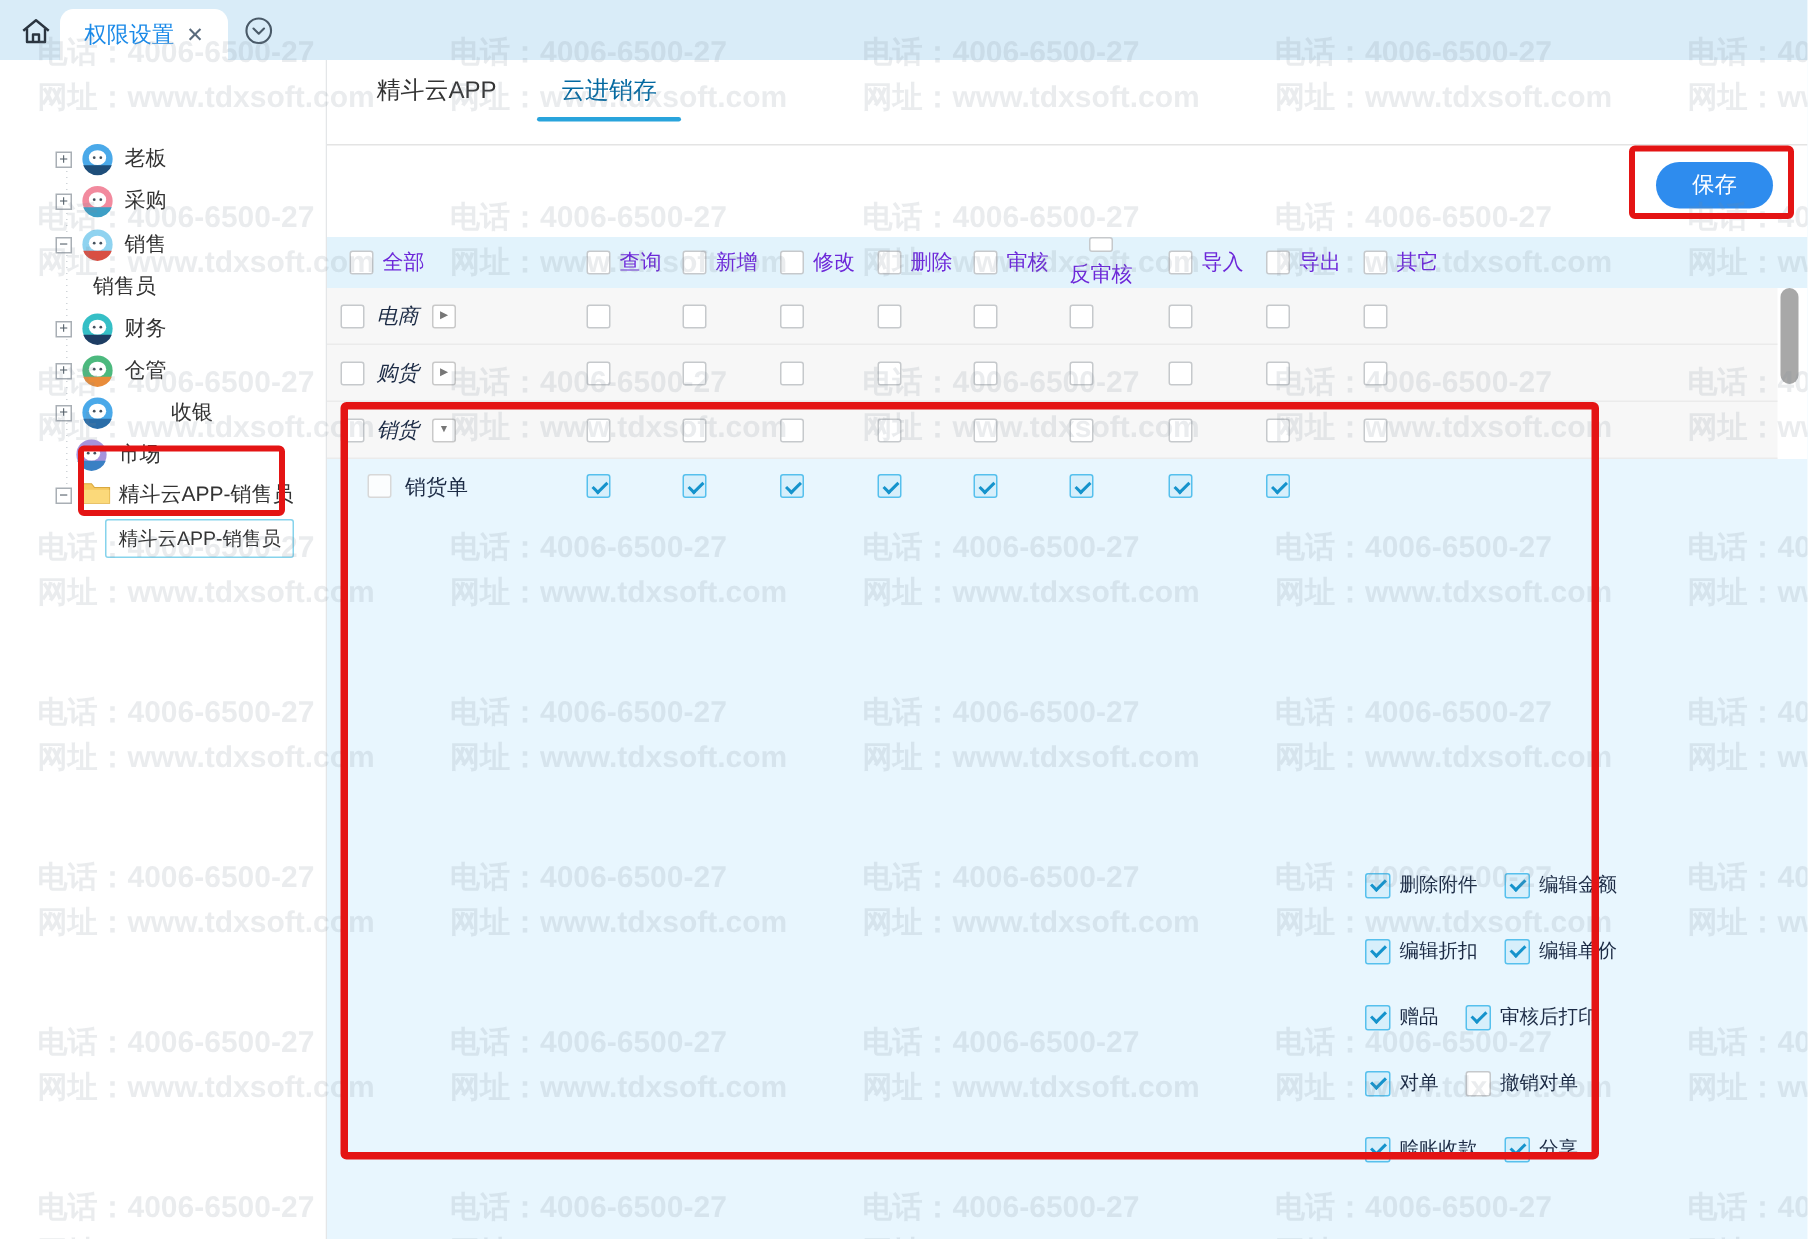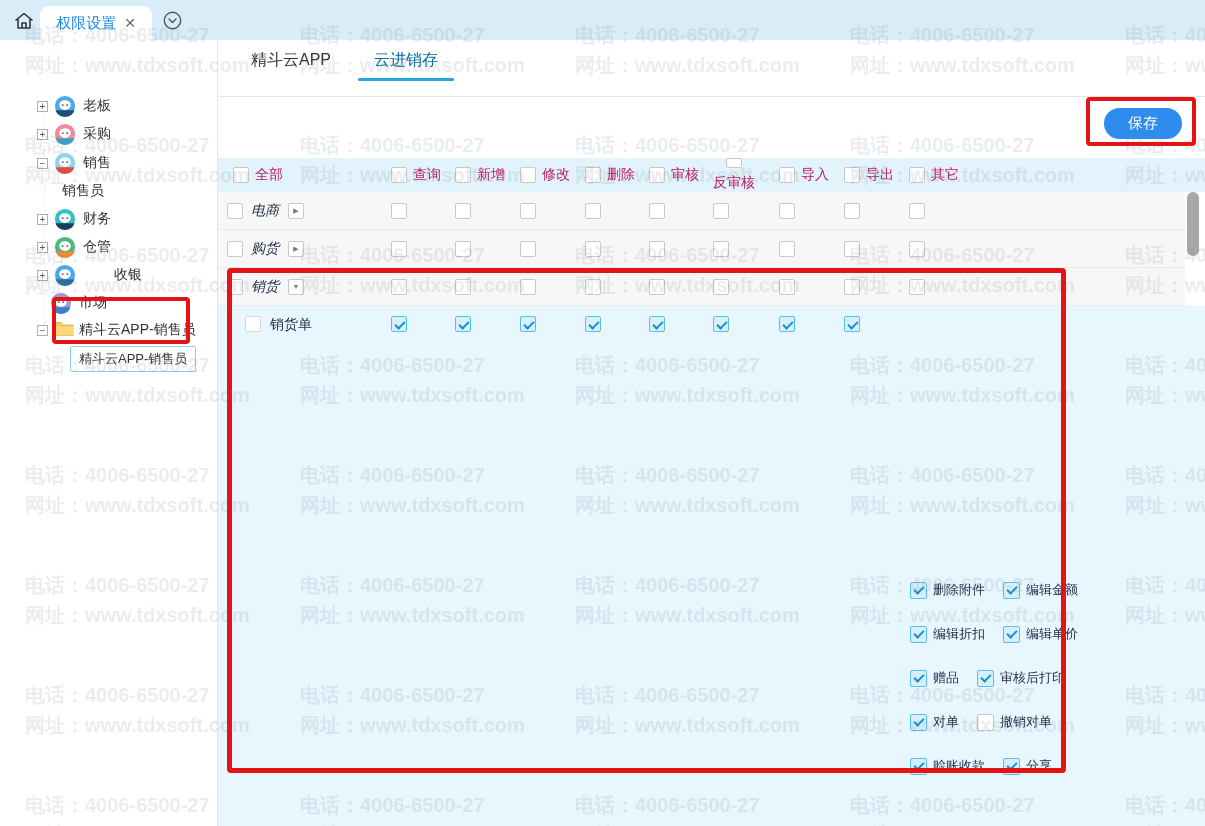--- a/index.html
+++ b/index.html
@@ -35,21 +35,21 @@
            font-size:16px; color:#333; cursor:pointer; }
   .m-tab.one { left:30px; width:86px; font-weight:500; }
   .m-tab.two { left:140px; width:96px; color:#0369a1;text-align:center; }
   .m-tab.two::after { content:""; position:absolute; left:0; bottom:-1px; width:96px; height:3px; background:#29a4dc; border-radius:2px; }
 
   .save-btn { position:absolute; left:886px; top:68px; width:78px; height:31px; background:#2e8cee; color:#fff;
               font-size:15px; border:none; border-radius:16px; cursor:pointer; }
 
   .headerrow { position:absolute; left:0; top:118px; width:987px; height:34px; background:#e2f3fc; }
   .hcell { position:absolute; top:0; height:34px; display:flex; align-items:center; gap:6px; }
-  .hcell .lbl { font-size:14px; color:#be185d; white-space:nowrap; }
+  .hcell .lbl { font-size:14px; color:#6d28d9; white-space:nowrap; }
 
   .grow { position:absolute; left:0; width:967px; height:38px; background:#f7f7f7; border-bottom:1px solid #ebebeb; }
   .grow .lead { position:absolute; left:9px; top:11px; }
   .grow .lbl { position:absolute; left:33px; top:10px; font-size:14px; color:#1c2b45;font-style:italic; }
   .grow .expbtn { position:absolute; left:70px; top:11px; width:16px; height:16px; border:1px solid #c9c9c9;
                   background:#fff; color:#777; font-size:7px; line-height:14px; text-align:center; cursor:pointer; border-radius:2px; }
 
   .bluearea { position:absolute; left:0; top:266px; width:987px; height:520px; background:#e8f6fe; }
   .detailrow { position:absolute; left:0; top:6px; width:987px; height:26px; }
   .detailrow .lead { position:absolute; left:27px; top:4px; border-color:#d8d8d8; background:#fbfdfe; }

